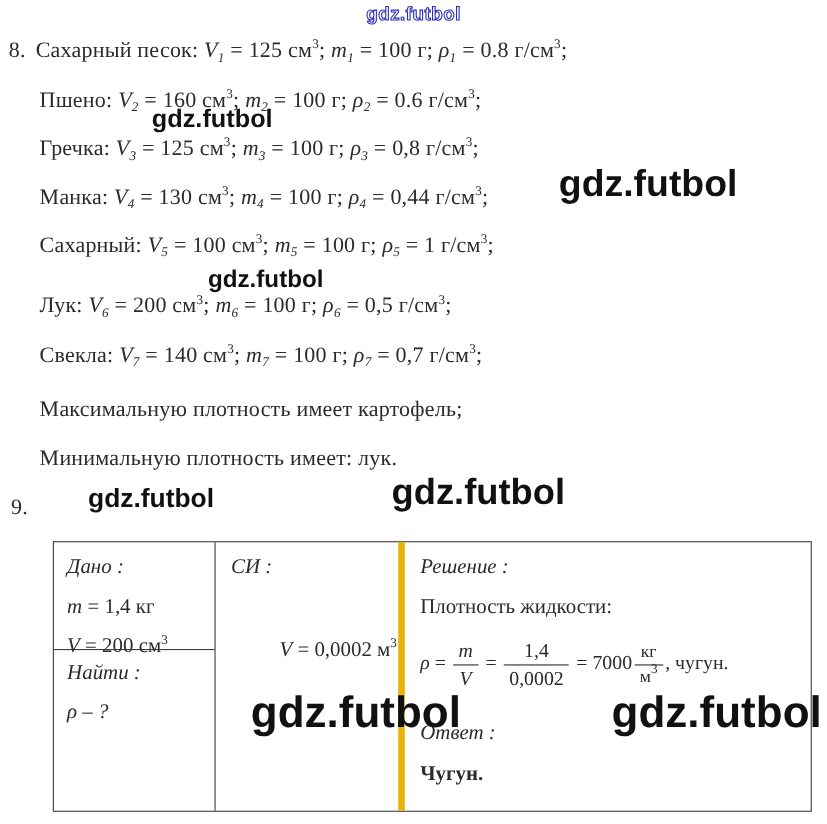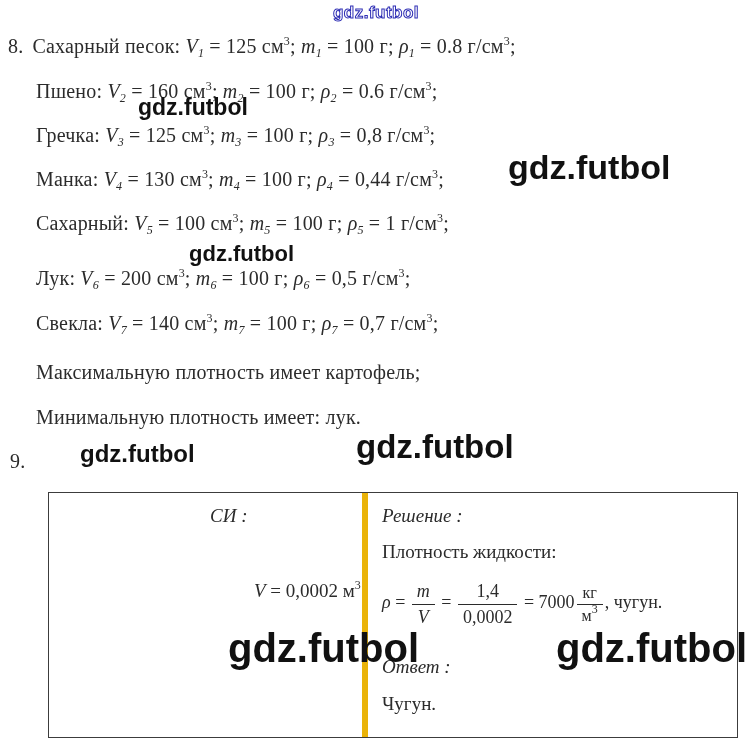--- a/index.html
+++ b/index.html
@@ -47,21 +47,21 @@
   .cell-line { margin-bottom:7px; line-height:29px; white-space:nowrap; }
   .si-val { margin-top:46px;margin-left:44px; }
 
   
   .formula { margin-top:14px; white-space:nowrap; font-size:18px; }
   .frac { display:inline-block; vertical-align:middle; text-align:center; margin:0 2px; line-height:1.25; }
   .frac .fnum { display:block; border-bottom:1px solid #2b2b2b; padding:0 5px 1px 5px; }
   .frac .fden { display:block; padding:1px 5px 0 5px; }
   .frac-units { font-size:16px; }
   .otvet { margin-top:24px; }
-  .otvet-val { margin-top:8px; font-style:normal; }
+  .otvet-val { margin-top:8px; font-style:normal;font-weight:bold; }
 </style>
 </head>
 <body>
 
 <div class="page">
 
   <div class="wm wm-top">gdz.futbol</div>
 
   <div class="line" style="left:8px; top:33px;">
     <span class="pnum">8.</span><span>Сахарный песок</span><span>: </span><span class="var">V</span><sub>1</sub><span> = </span><span>125</span><span> см</span><sup>3</sup><span>; </span><span class="var">m</span><sub>1</sub><span> = </span><span>100</span><span> г</span><span>; </span><span class="var">ρ</span><sub>1</sub><span> = </span><span>0.8</span><span> г/см</span><sup>3</sup><span>;</span>
@@ -99,20 +99,31 @@
 
   <div class="line" style="left:36px; top:404px;">Минимальную плотность имеет: лук.</div>
   <div class="line" style="left:36px; top:359px;">Максимальную плотность имеет картофель;</div>
 
   <div class="line" style="left:10px; top:448px;">9.</div>
   <div class="wm wm-d">gdz.futbol</div>
   <div class="wm wm-e">gdz.futbol</div>
 
   <div class="sol-table">
 
+    <div class="col col1">
+      <div class="col1-top">
+        <div class="hdr cell-line">Дано :</div>
+        <div class="cell-line"><span class="var">m</span><span> = </span><span>1,4</span><span> кг</span></div>
+        <div class="cell-line"><span class="var">V</span><span> = </span><span>200</span><span> см</span><sup>3</sup></div>
+      </div>
+      <div class="col1-bot">
+        <div class="hdr cell-line">Найти :</div>
+        <div class="cell-line var">ρ – ?</div>
+      </div>
+    </div>
 
     <div class="col col2">
       <div class="cellpad">
         <div class="hdr cell-line">СИ :</div>
         <div class="cell-line si-val"><span class="var">V</span><span> = </span><span>0,0002</span><span> м</span><sup>3</sup></div>
       </div>
     </div>
 
     <div class="col col3">
       <div class="cellpad">

